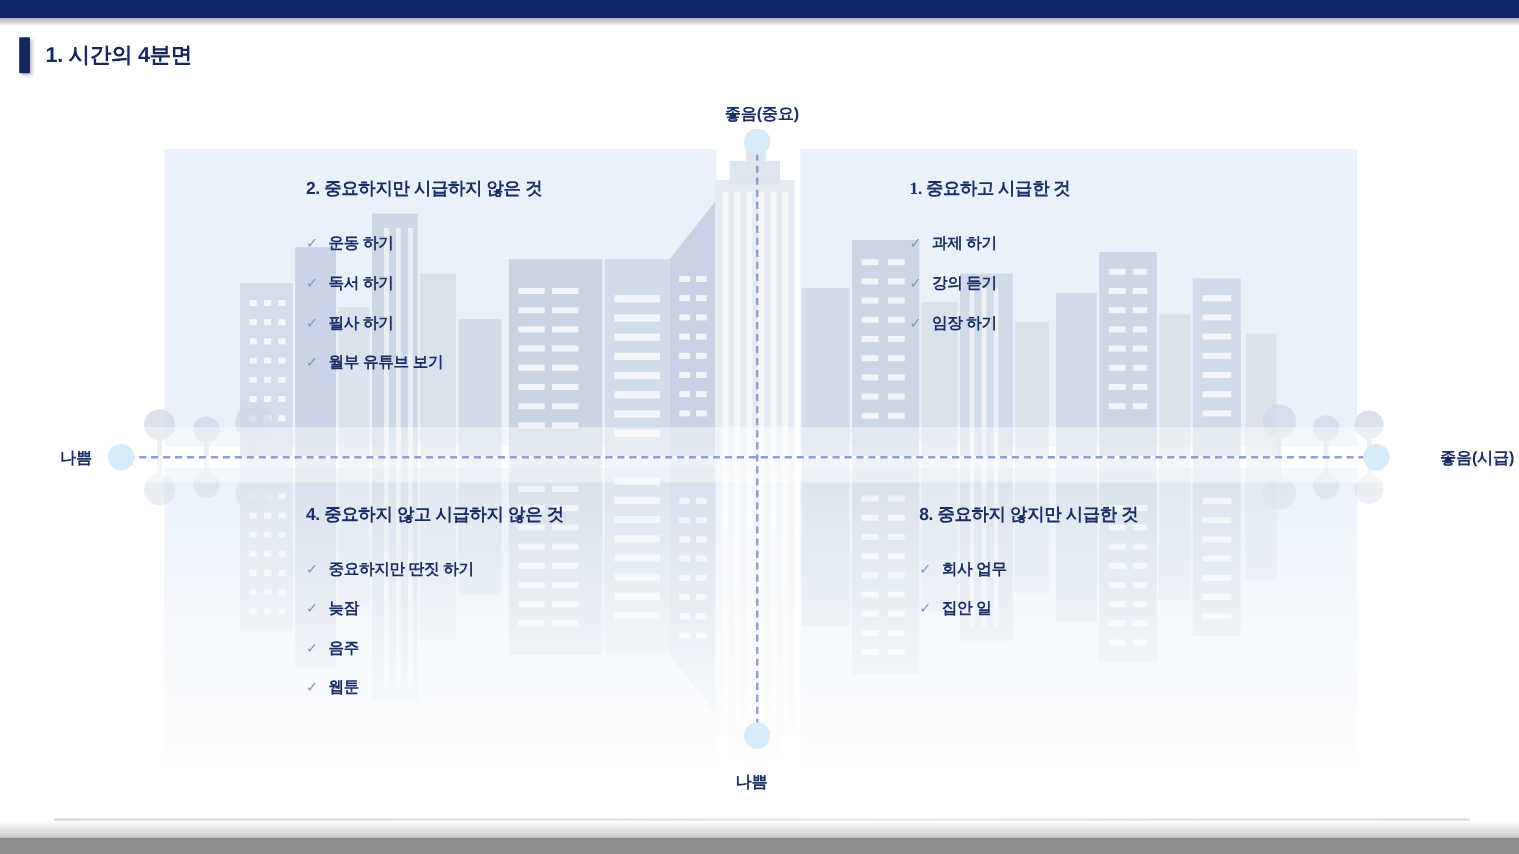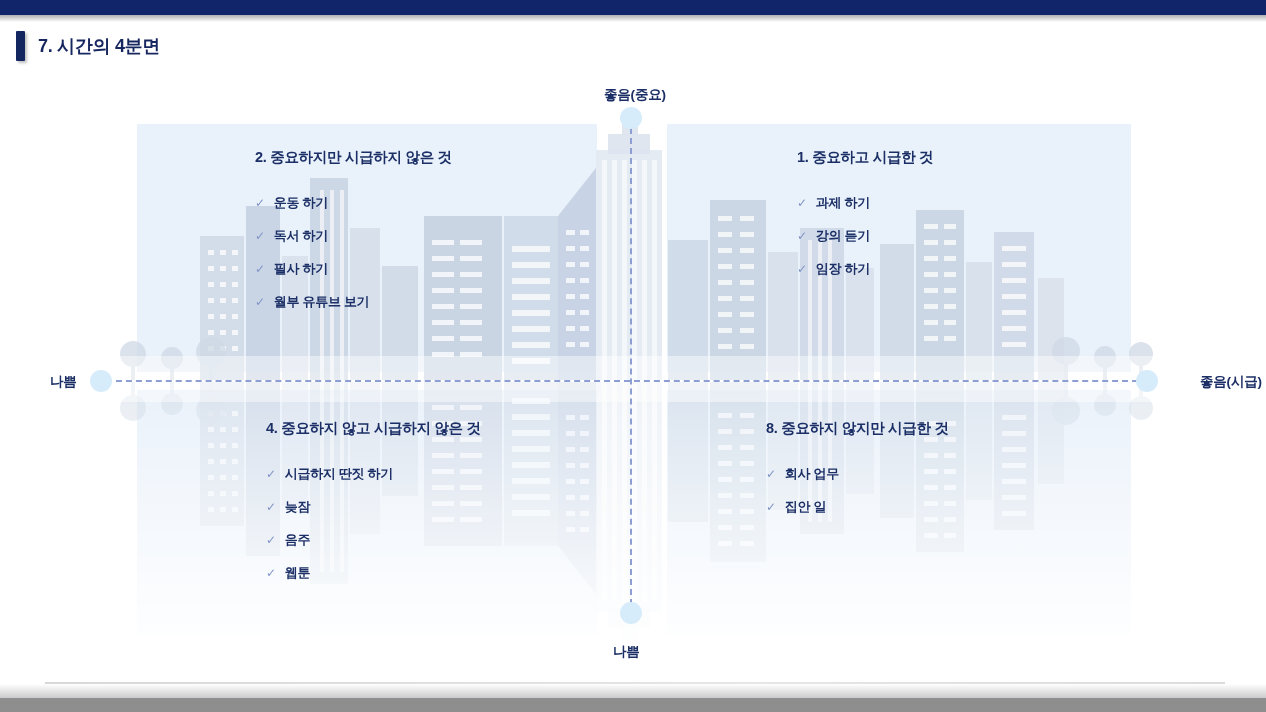--- a/index.html
+++ b/index.html
@@ -97,36 +97,36 @@
   .quad-list li{
     display:flex; align-items:baseline; gap:9px;
     font-size:13px; font-weight:bold; color:#1b2f66;
     letter-spacing:-.3px; margin-bottom:15px; white-space:nowrap;
   }
   .check{
     font-size:12px; font-weight:400; color:#7f93c4; line-height:1;
   }
 
   .c2{ left:255px; top:148px; }
-  .c1{ left:797px; top:148px; }
-  .c4{ left:266px; top:419px; }
+  .c1{ left:758px; top:148px;font-family:Liberation Serif, serif; }
+  .c4{ left:255px; top:419px; }
   .c3{ left:766px; top:419px; }
 </style>
 </head>
 <body>
 
 <div class="topbar"></div>
 <div class="topbar-shadow"></div>
 <div class="bottombar-shadow"></div>
 <div class="bottombar"></div>
 <div class="footer-rule"></div>
 
 <div class="title-wrap">
   <div class="title-bar"></div>
-  <div class="title-text">7. 시간의 4분면</div>
+  <div class="title-text">1. 시간의 4분면</div>
 </div>
 
 <div class="stage">
 
   <div class="quad-panel q2"></div>
   <div class="quad-panel q1"></div>
   <div class="quad-panel q4"></div>
   <div class="quad-panel q3"></div>
 
   <svg class="city" viewBox="0 0 1266 712" preserveAspectRatio="none">
@@ -374,21 +374,21 @@
           <span>임장 하기</span>
         </li>
     </ul>
   </div>
 
   <div class="quad c4">
     <div class="quad-title">4. 중요하지 않고 시급하지 않은 것</div>
     <ul class="quad-list">
       <li>
           <span class="check">✓</span>
-          <span>시급하지 딴짓 하기</span>
+          <span>중요하지만 딴짓 하기</span>
         </li>
       <li>
           <span class="check">✓</span>
           <span>늦잠</span>
         </li>
       <li>
           <span class="check">✓</span>
           <span>음주</span>
         </li>
       <li>

